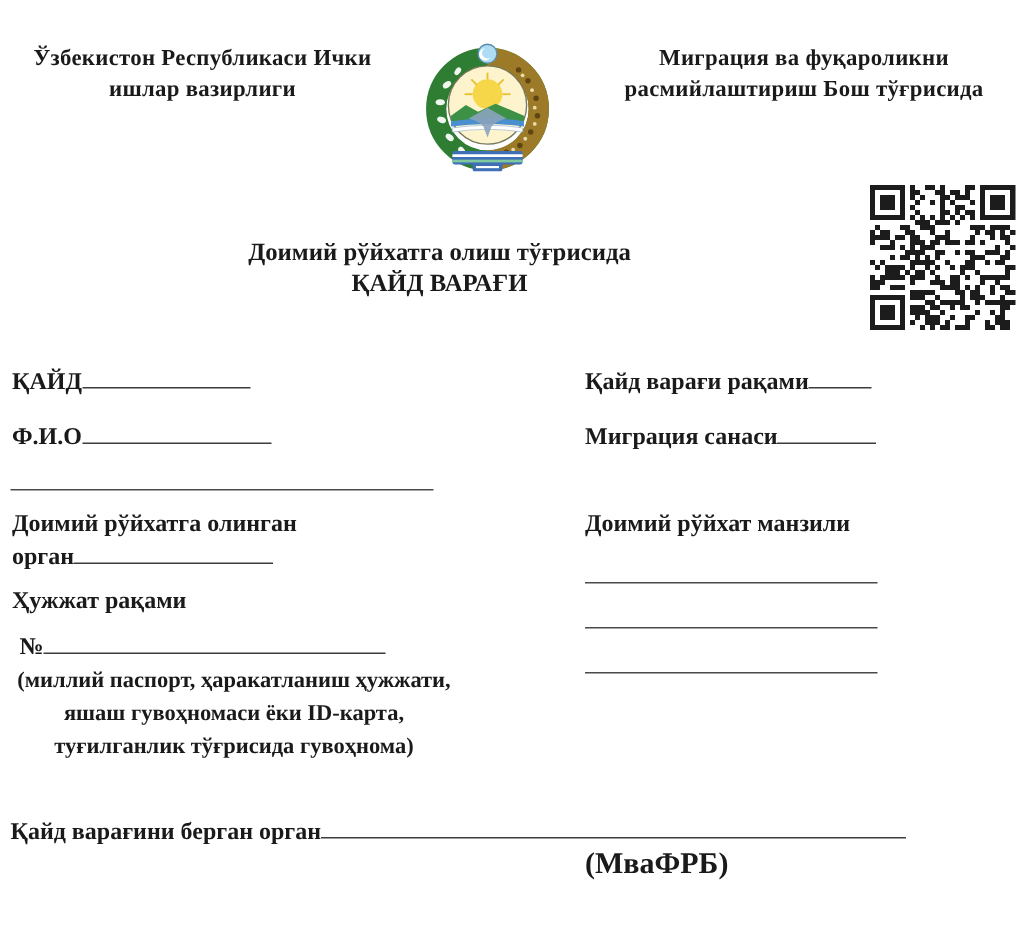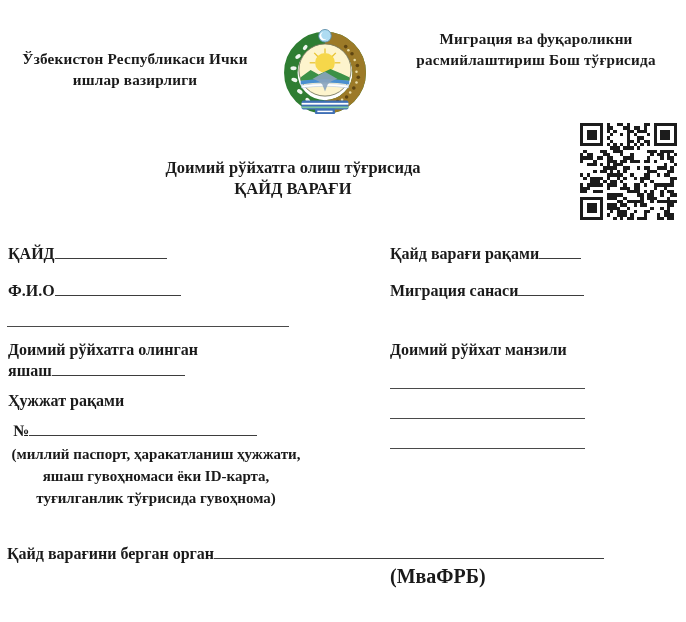--- a/index.html
+++ b/index.html
@@ -48,21 +48,21 @@
     font-size:20px;
     text-align:left;
   }
   svg{display:block;}
 </style>
 </head>
 <body>
 
 <div class="page">
 
-  <div class="abs org" style="left:6px;top:28px;width:258px;margin-top:20px;">Ўзбекистон Республикаси Ички ишлар вазирлиги</div>
+  <div class="abs org" style="left:6px;top:28px;width:258px;">Ўзбекистон Республикаси Ички ишлар вазирлиги</div>
 
   <div class="abs" style="left:280px;top:24px;width:90px;height:92px;">
     <svg viewBox="0 0 100 100" width="90" height="92" aria-hidden="true">
 
       <circle cx="50" cy="53" r="38" fill="none" stroke="#2e7d32" stroke-width="15"></circle>
 
       <path d="M50 15 A38 38 0 0 1 50 91" fill="none" stroke="#9c7a28" stroke-width="15"></path>
 
       <g fill="#5e4512">
         <circle cx="80" cy="32" r="2"></circle>
@@ -544,21 +544,21 @@
     <span>Ф.И.О</span><span class="ln" style="width:126px;"></span>
   </div>
 
   <div class="rule" style="left:7px;top:326px;width:282px;"></div>
 
   <div class="abs field" style="left:8px;top:341px;">
     <span>Доимий рўйхатга олинган</span>
   </div>
 
   <div class="abs field" style="left:8px;top:361px;">
-    <span>яшаш</span><span class="ln" style="width:133px;"></span>
+    <span>орган</span><span class="ln" style="width:133px;"></span>
   </div>
 
   <div class="abs field" style="left:8px;top:392px;">
     <span>Ҳужжат рақами</span>
   </div>
 
   <div class="abs field" style="left:13px;top:421px;">
     <span>№</span><span class="ln" style="width:228px;"></span>
   </div>
 

